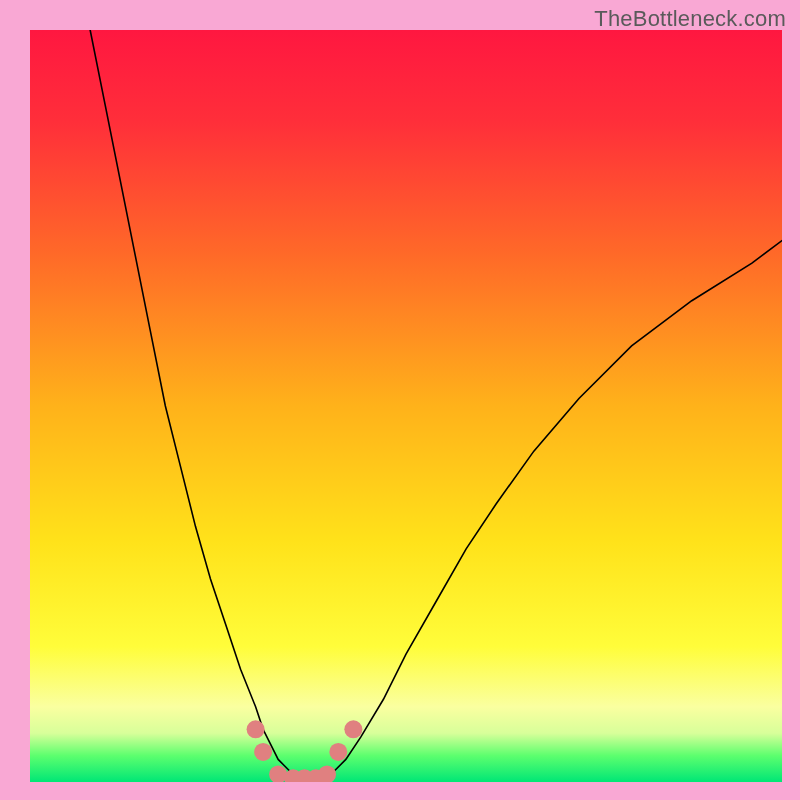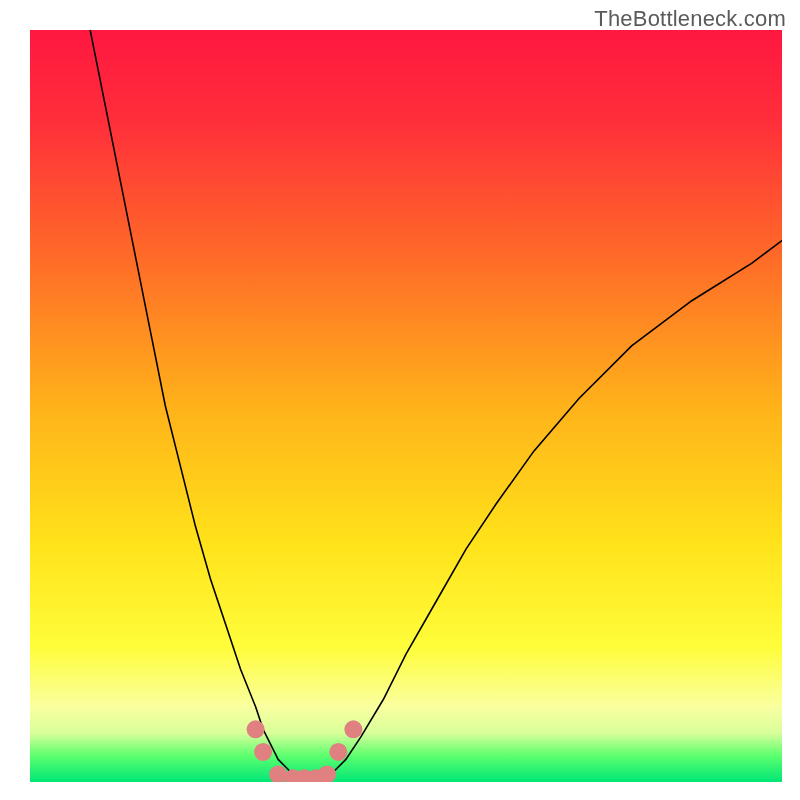--- a/index.html
+++ b/index.html
@@ -8,21 +8,21 @@
     width: 800px;
     height: 800px;
     background: #000000;
     font-family: Arial, Helvetica, sans-serif;
     overflow: hidden;
   }
   .outer {
     position: relative;
     width: 800px;
     height: 800px;
-    background: #ffffff;
+    background: #f9a8d4;
   }
   .watermark {
     position: absolute;
     top: 6px;
     right: 14px;
     color: #5a5a5a;
     font-size: 22px;
     font-weight: 400;
     letter-spacing: 0.2px;
     z-index: 10;

